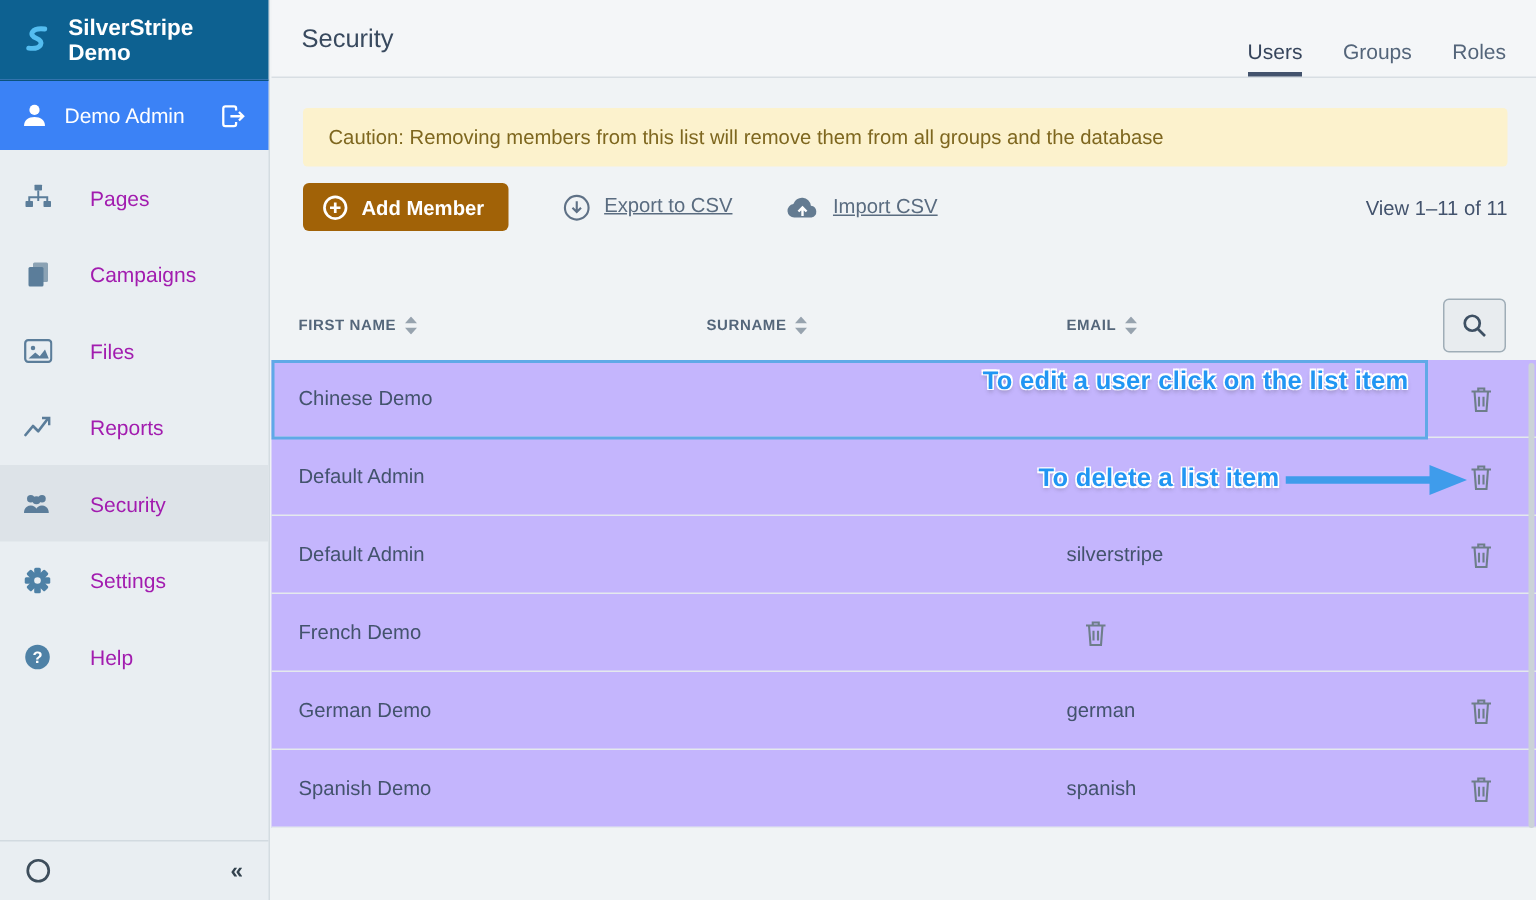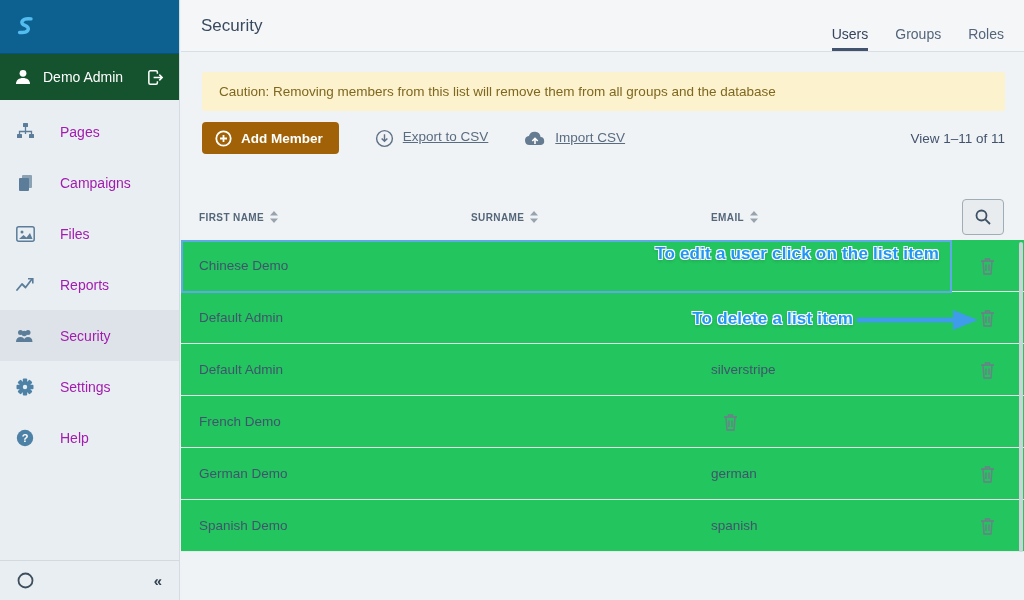--- a/index.html
+++ b/index.html
@@ -3,21 +3,21 @@
 <meta charset="utf-8">
 <style>
   * { margin:0; padding:0; box-sizing:border-box; }
   html,body { width:1024px; height:600px; overflow:hidden; }
   body { font-family:"Liberation Sans", sans-serif; background:#f0f3f5; position:relative; }
 
   
   .sidebar { position:absolute; left:0; top:0; width:180px; height:600px; background:#e9eef2; border-right:1px solid #d4dce1; }
   .brand { height:53px; background:#0d6191; display:flex; align-items:center; padding:0 12px; gap:9px; }
   .brand-title { color:#fff; font-weight:bold; font-size:15px; }
-  .user-row { height:47px; background:#14532d; border-top:1px solid #0a527e; display:flex; align-items:center; padding:0 14px; gap:11px; cursor:pointer; }
+  .user-row { height:47px; background:#3b82f6; border-top:1px solid #0a527e; display:flex; align-items:center; padding:0 14px; gap:11px; cursor:pointer; }
   .user-name { color:#fff; font-size:14px; flex:1; }
   .nav { padding-top:6px; }
   .nav-item { height:51px; display:flex; align-items:center; padding:0 15px; gap:25px; font-size:14px; color:#a21caf; cursor:pointer; }
   .nav-item.active { background:#dde3e8; }
   .nav-icon { width:20px; display:flex; justify-content:center; align-items:center; flex:none; }
   .sidebar-footer { position:absolute; bottom:0; left:0; width:100%; height:40px; border-top:1px solid #d2dae0; display:flex; align-items:center; justify-content:space-between; padding:0 17px; }
   .collapse-btn { font-size:15px; font-weight:bold; color:#33424e; cursor:pointer; }
 
   
   .main { position:absolute; left:181px; top:0; width:843px; height:600px; }
@@ -38,41 +38,42 @@
   
   .grid { margin-top:40px; position:relative; }
   .grid-header { display:flex; align-items:center; height:46px; }
   .gh-cell { font-size:10px; font-weight:bold; color:#54667a; letter-spacing:.4px; padding-left:18px; display:flex; align-items:center; gap:6px; cursor:pointer; }
   .col-first { width:272px; flex:none; }
   .col-surname { width:240px; flex:none; }
   .col-email { flex:1; }
   .col-actions { width:74px; flex:none; display:flex; justify-content:center; }
   .grid-header .col-actions { justify-content:flex-end; padding-right:20px; }
   .search-btn { width:42px; height:36px; background:#e8ecef; border:1px solid #9fadb7; border-radius:4px; display:flex; align-items:center; justify-content:center; cursor:pointer; }
-  .grid-row { display:flex; align-items:center; height:52px; background:#22c55e; border-bottom:1px solid #e4e9ed; font-size:13.5px; color:#43536d; cursor:pointer; }
+  .grid-row { display:flex; align-items:center; height:52px; background:#c4b5fd; border-bottom:1px solid #e4e9ed; font-size:13.5px; color:#43536d; cursor:pointer; }
   .cell { padding-left:18px; overflow:hidden; white-space:nowrap; }
   .trash-btn { background:none; border:none; cursor:pointer; display:flex; padding:4px; }
 
   
   .hl-box { position:absolute; left:0; top:46px; width:771px; height:53px; border:2px solid #5fa9e7; pointer-events:none; }
   .note { position:absolute; font-size:17px; font-weight:bold; color:#2196f3; letter-spacing:.2px; white-space:nowrap;
           text-shadow:-1px -1px 0 #fff, 1px -1px 0 #fff, -1px 1px 0 #fff, 1px 1px 0 #fff, 0 2px 3px rgba(60,60,60,.35); pointer-events:none; }
   .note-edit { top:34px; right:85px; line-height:52px; }
   .note-delete { top:99px; right:171px; line-height:52px; }
   .note-arrow { position:absolute; top:114px; left:676px; pointer-events:none; }
   .scroll-thumb { position:absolute; right:1px; top:48px; width:4px; height:310px; background:#ccd3d8; border-radius:2px; }
 </style>
 </head>
 <body>
 
 <div class="sidebar">
   <div class="brand">
     <svg width="26" height="26" viewBox="0 0 24 24">
       <path d="M17.5 4.5 C9 3.5 6.5 8.5 12 10.5 C17.5 12.5 15.5 18 7 17" stroke="#54bdf0" stroke-width="3.2" fill="none" stroke-linecap="round"></path>
     </svg>
+    <span class="brand-title">SilverStripe Demo</span>
   </div>
 
   <div class="user-row">
     <svg width="18" height="18" viewBox="0 0 18 18">
       <circle cx="9" cy="5.3" r="3.4" fill="#fff"></circle>
       <path d="M2 16c0-4 3-6 7-6s7 2 7 6z" fill="#fff"></path>
     </svg>
     <span class="user-name">Demo Admin</span>
     <svg width="19" height="19" viewBox="0 0 20 20">
       <path d="M12 6V4.5A1.5 1.5 0 0 0 10.5 3h-6A1.5 1.5 0 0 0 3 4.5v11A1.5 1.5 0 0 0 4.5 17h6a1.5 1.5 0 0 0 1.5-1.5V14" stroke="#fff" stroke-width="1.6" fill="none"></path>

